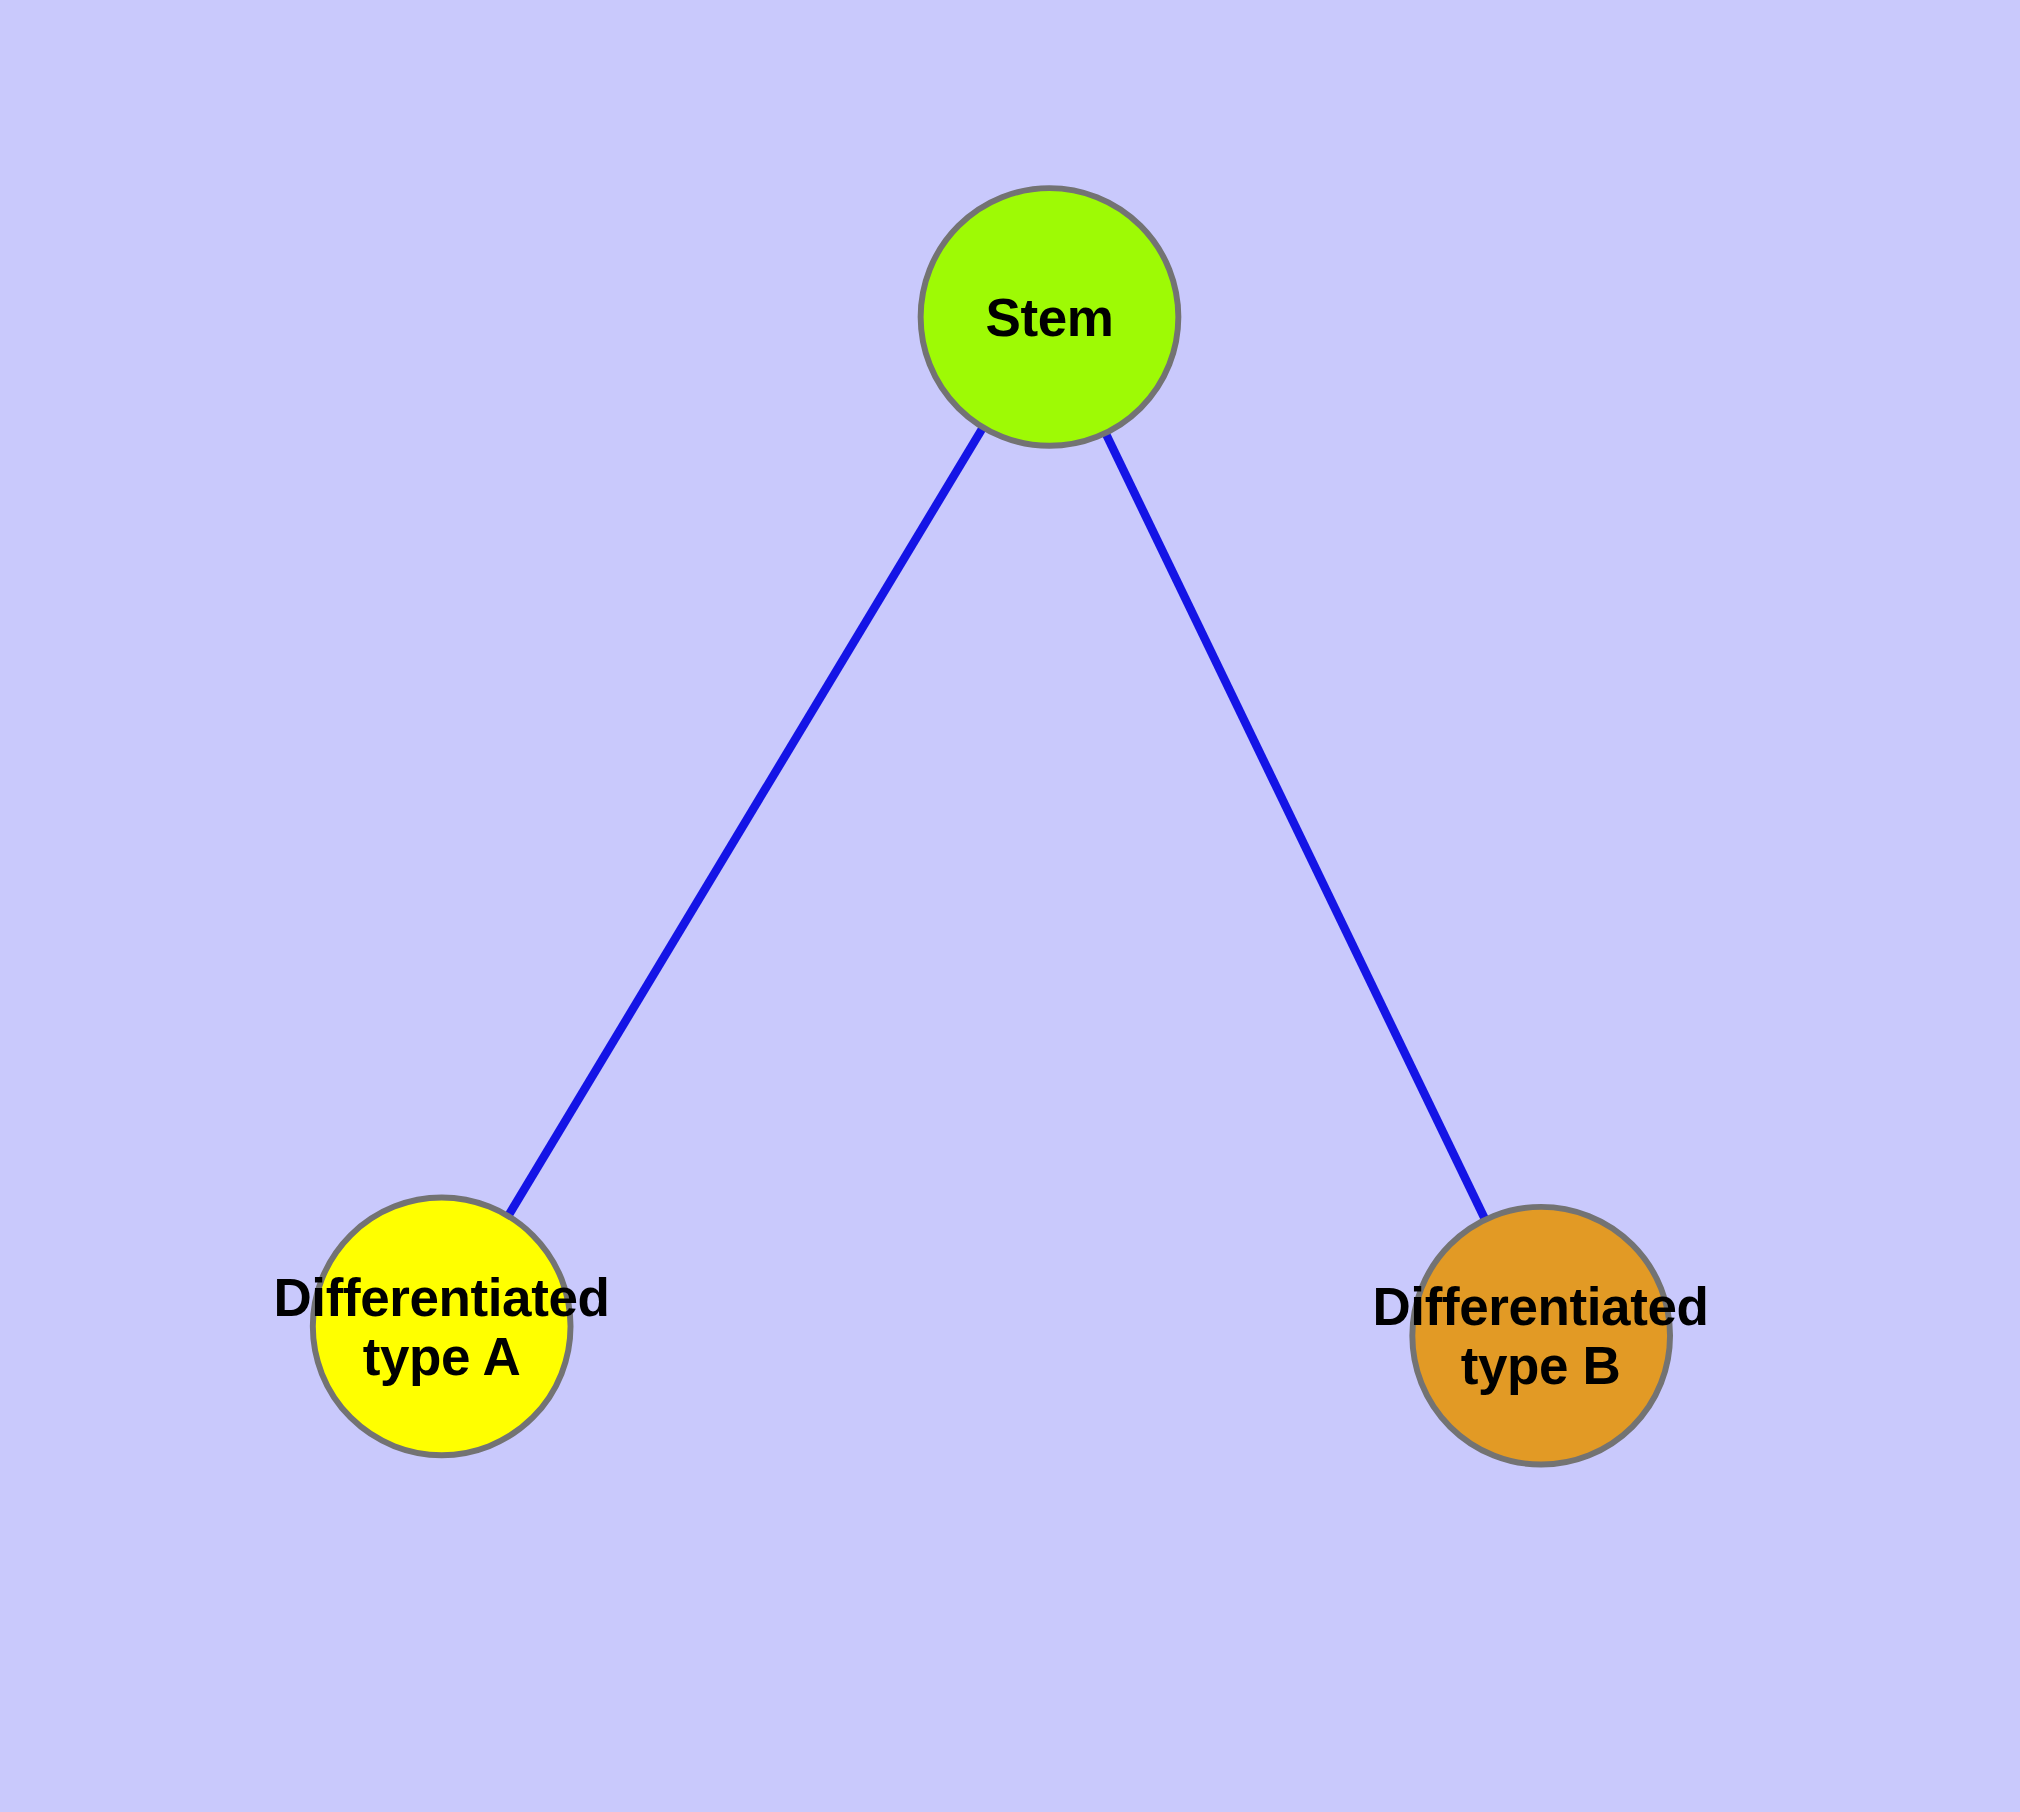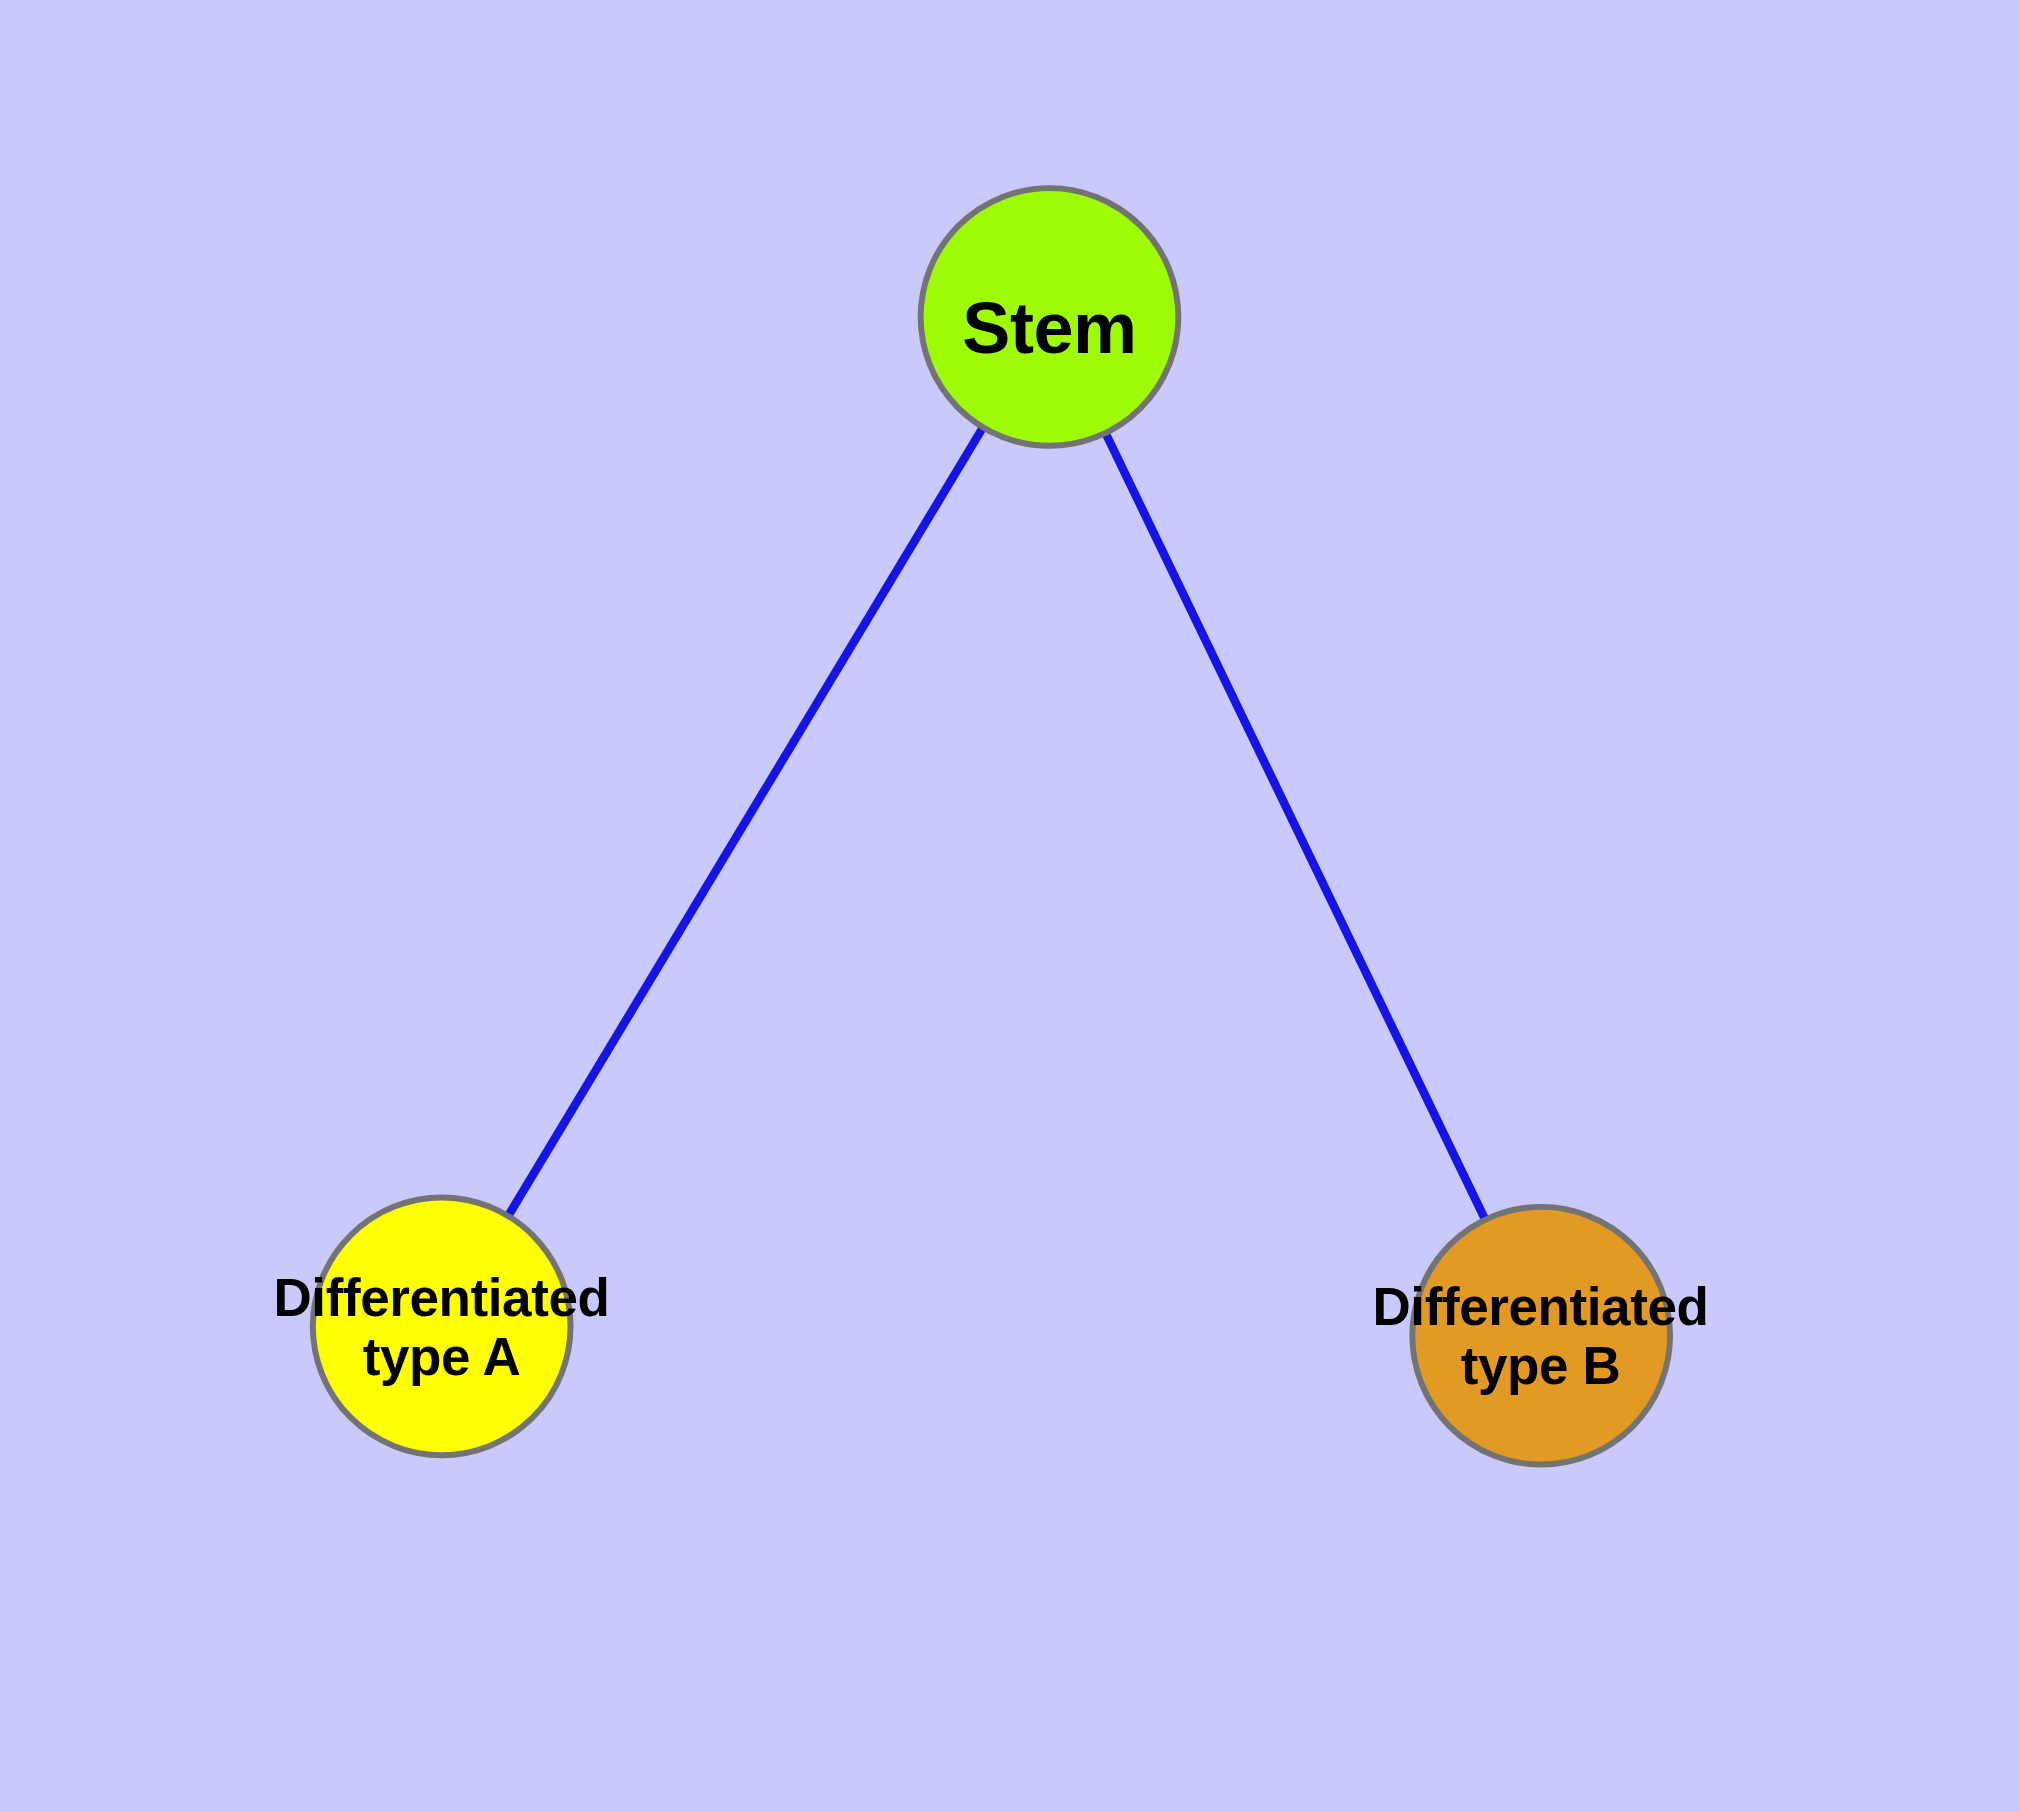--- a/index.html
+++ b/index.html
@@ -47,21 +47,21 @@
         <line x1="1303.1872142071281" y1="509.09488185684154" x2="1752.8127857928719" y2="1440.9051181431585" stroke="#1414e6" stroke-width="10" stroke-linecap="butt"></line>
       </g>
     <g id="node-layer">
         <circle cx="1238" cy="374" r="152" fill="#9efa05" stroke="#737373" stroke-width="7"></circle>
         <circle cx="521" cy="1565" r="152" fill="#ffff00" stroke="#737373" stroke-width="7"></circle>
         <circle cx="1818" cy="1576" r="152" fill="#e29a25" stroke="#737373" stroke-width="7"></circle>
       </g>
   </svg>
 
   <div id="label-layer">
-      <div class="node-label" style="left: 787px; width: 525px; font-size: 72px; color: rgb(0, 0, 0); top: 288px;">Stem</div>
+      <div class="node-label" style="left: 787px; width: 525px; font-size: 53px; color: rgb(0, 0, 0); top: 288px;">Stem</div>
       <div class="node-label" style="left: 179px; width: 525px; font-size: 53px; color: rgb(0, 0, 0); top: 1268px;">Differentiated
 type A</div>
       <div class="node-label" style="left: 1278px; width: 525px; font-size: 53px; color: rgb(0, 0, 0); top: 1277px;">Differentiated
 type B</div>
     </div>
 
 </div>
 
 
 </body></html>

